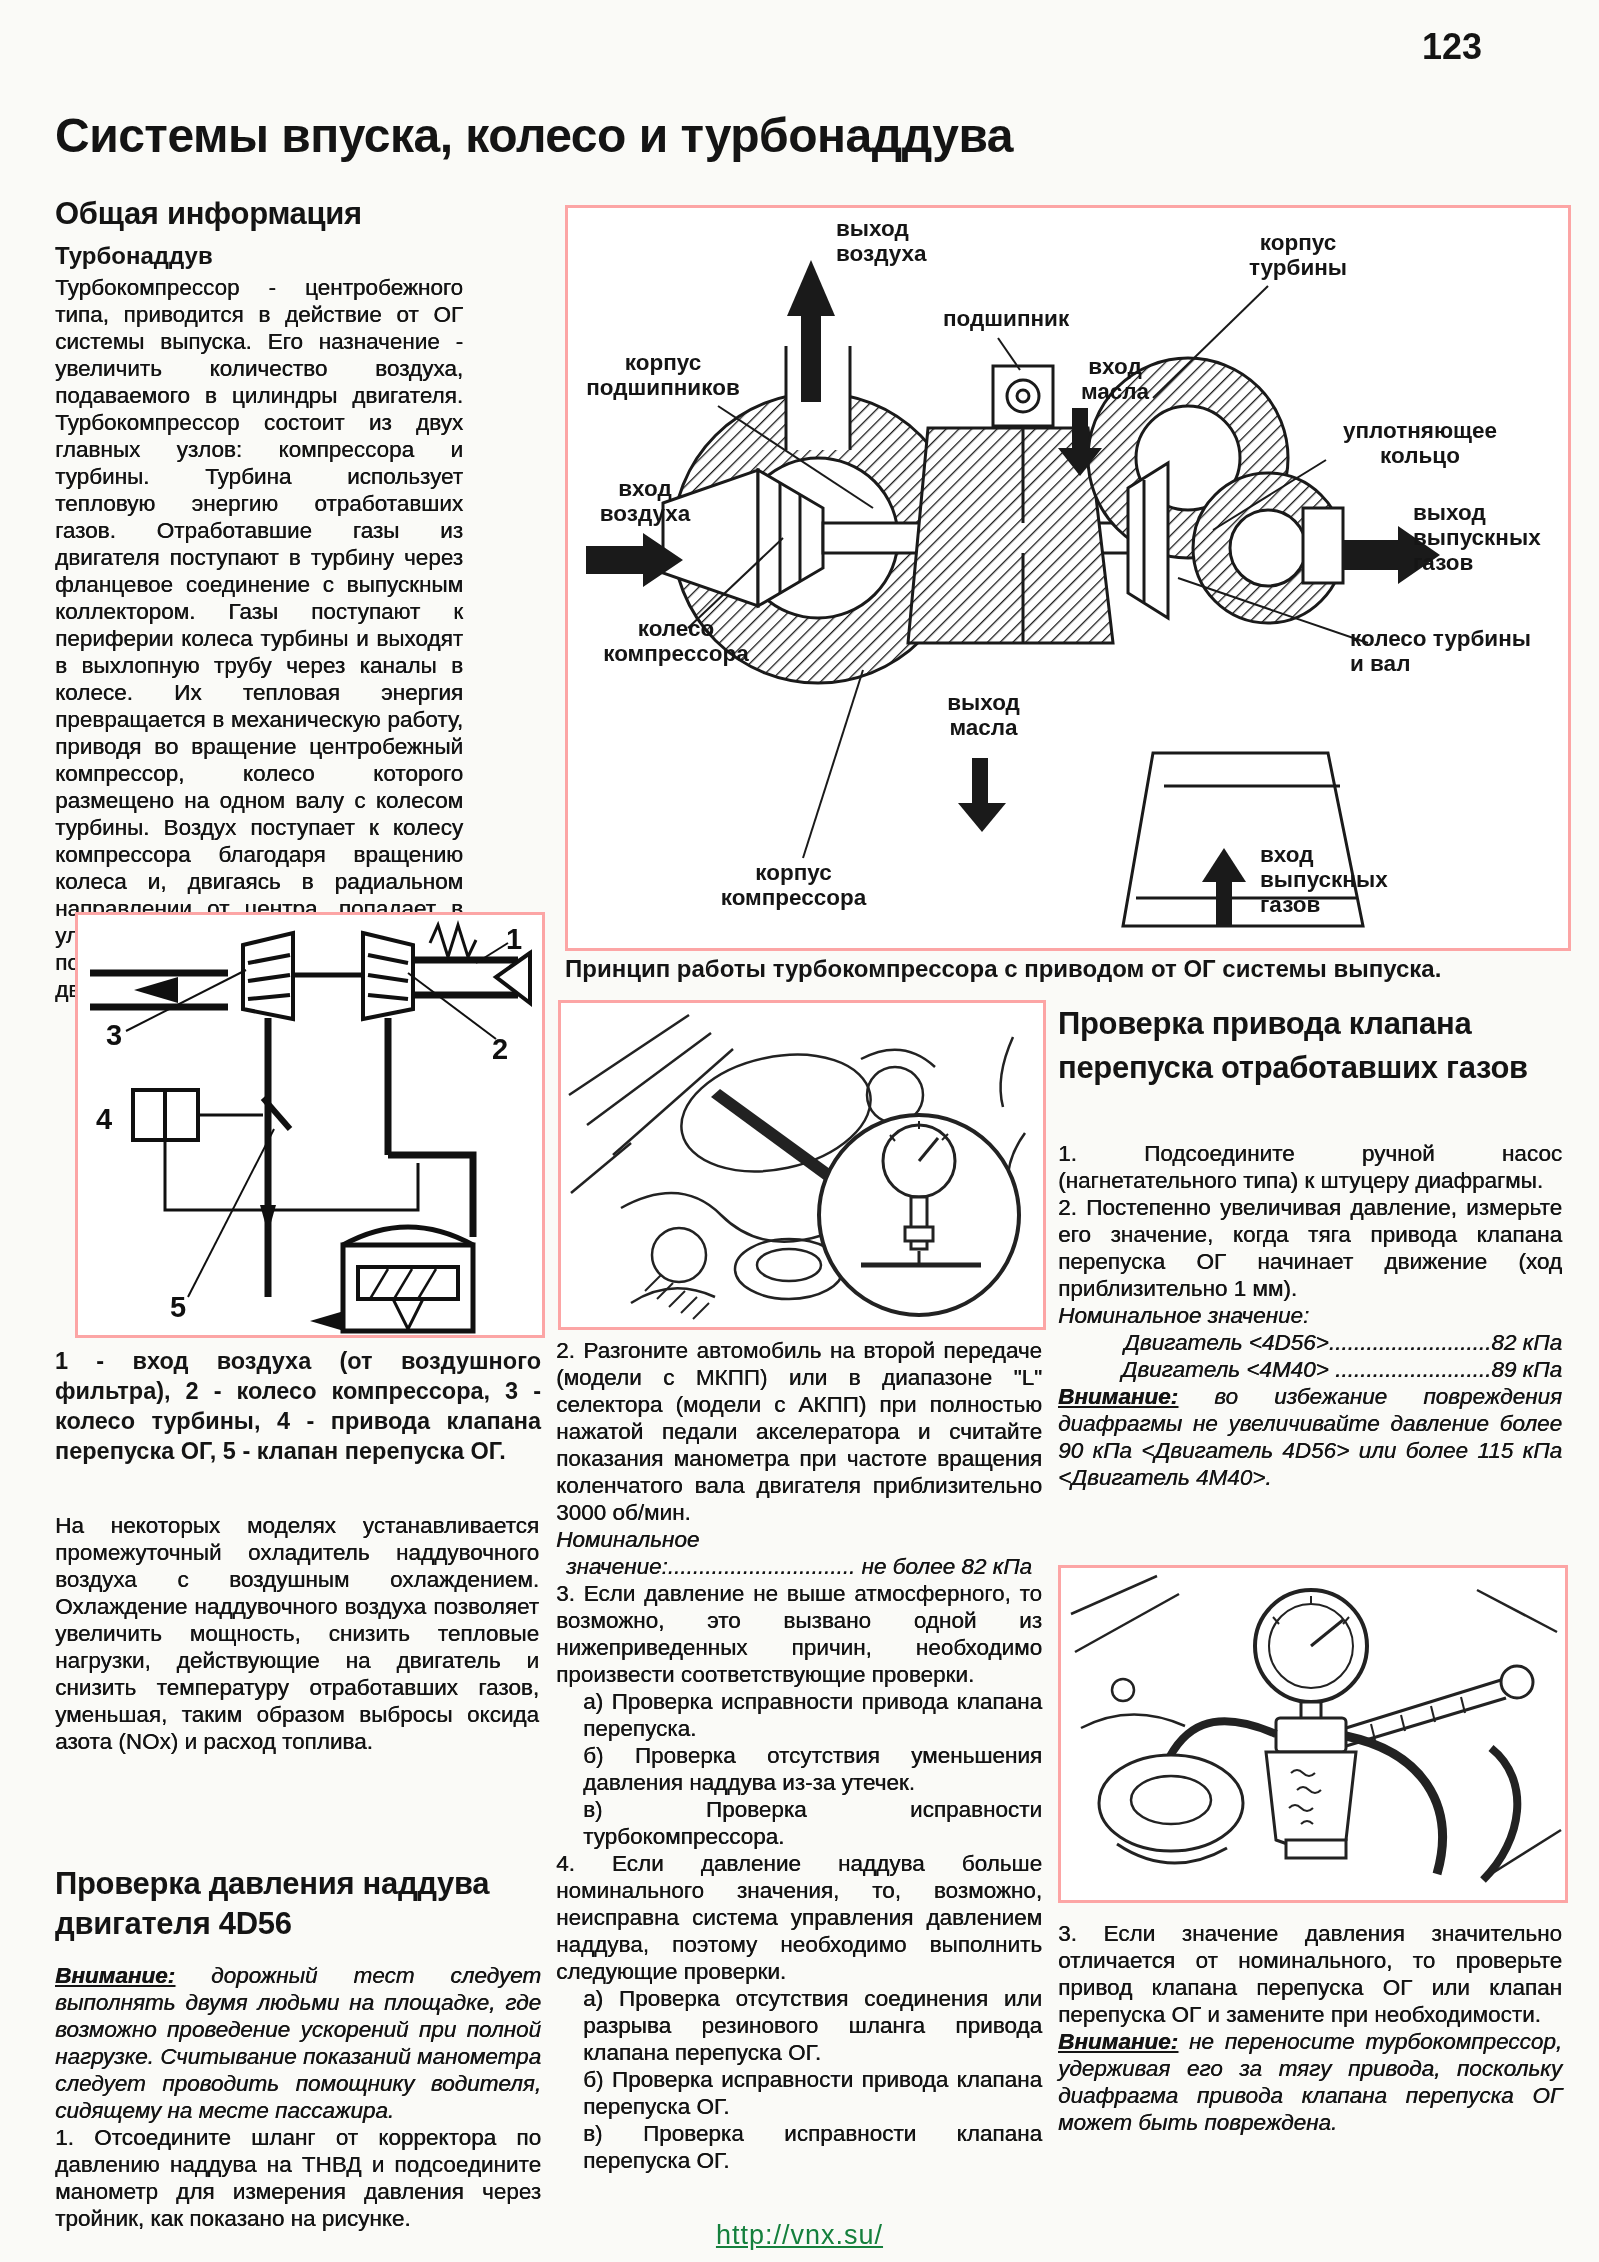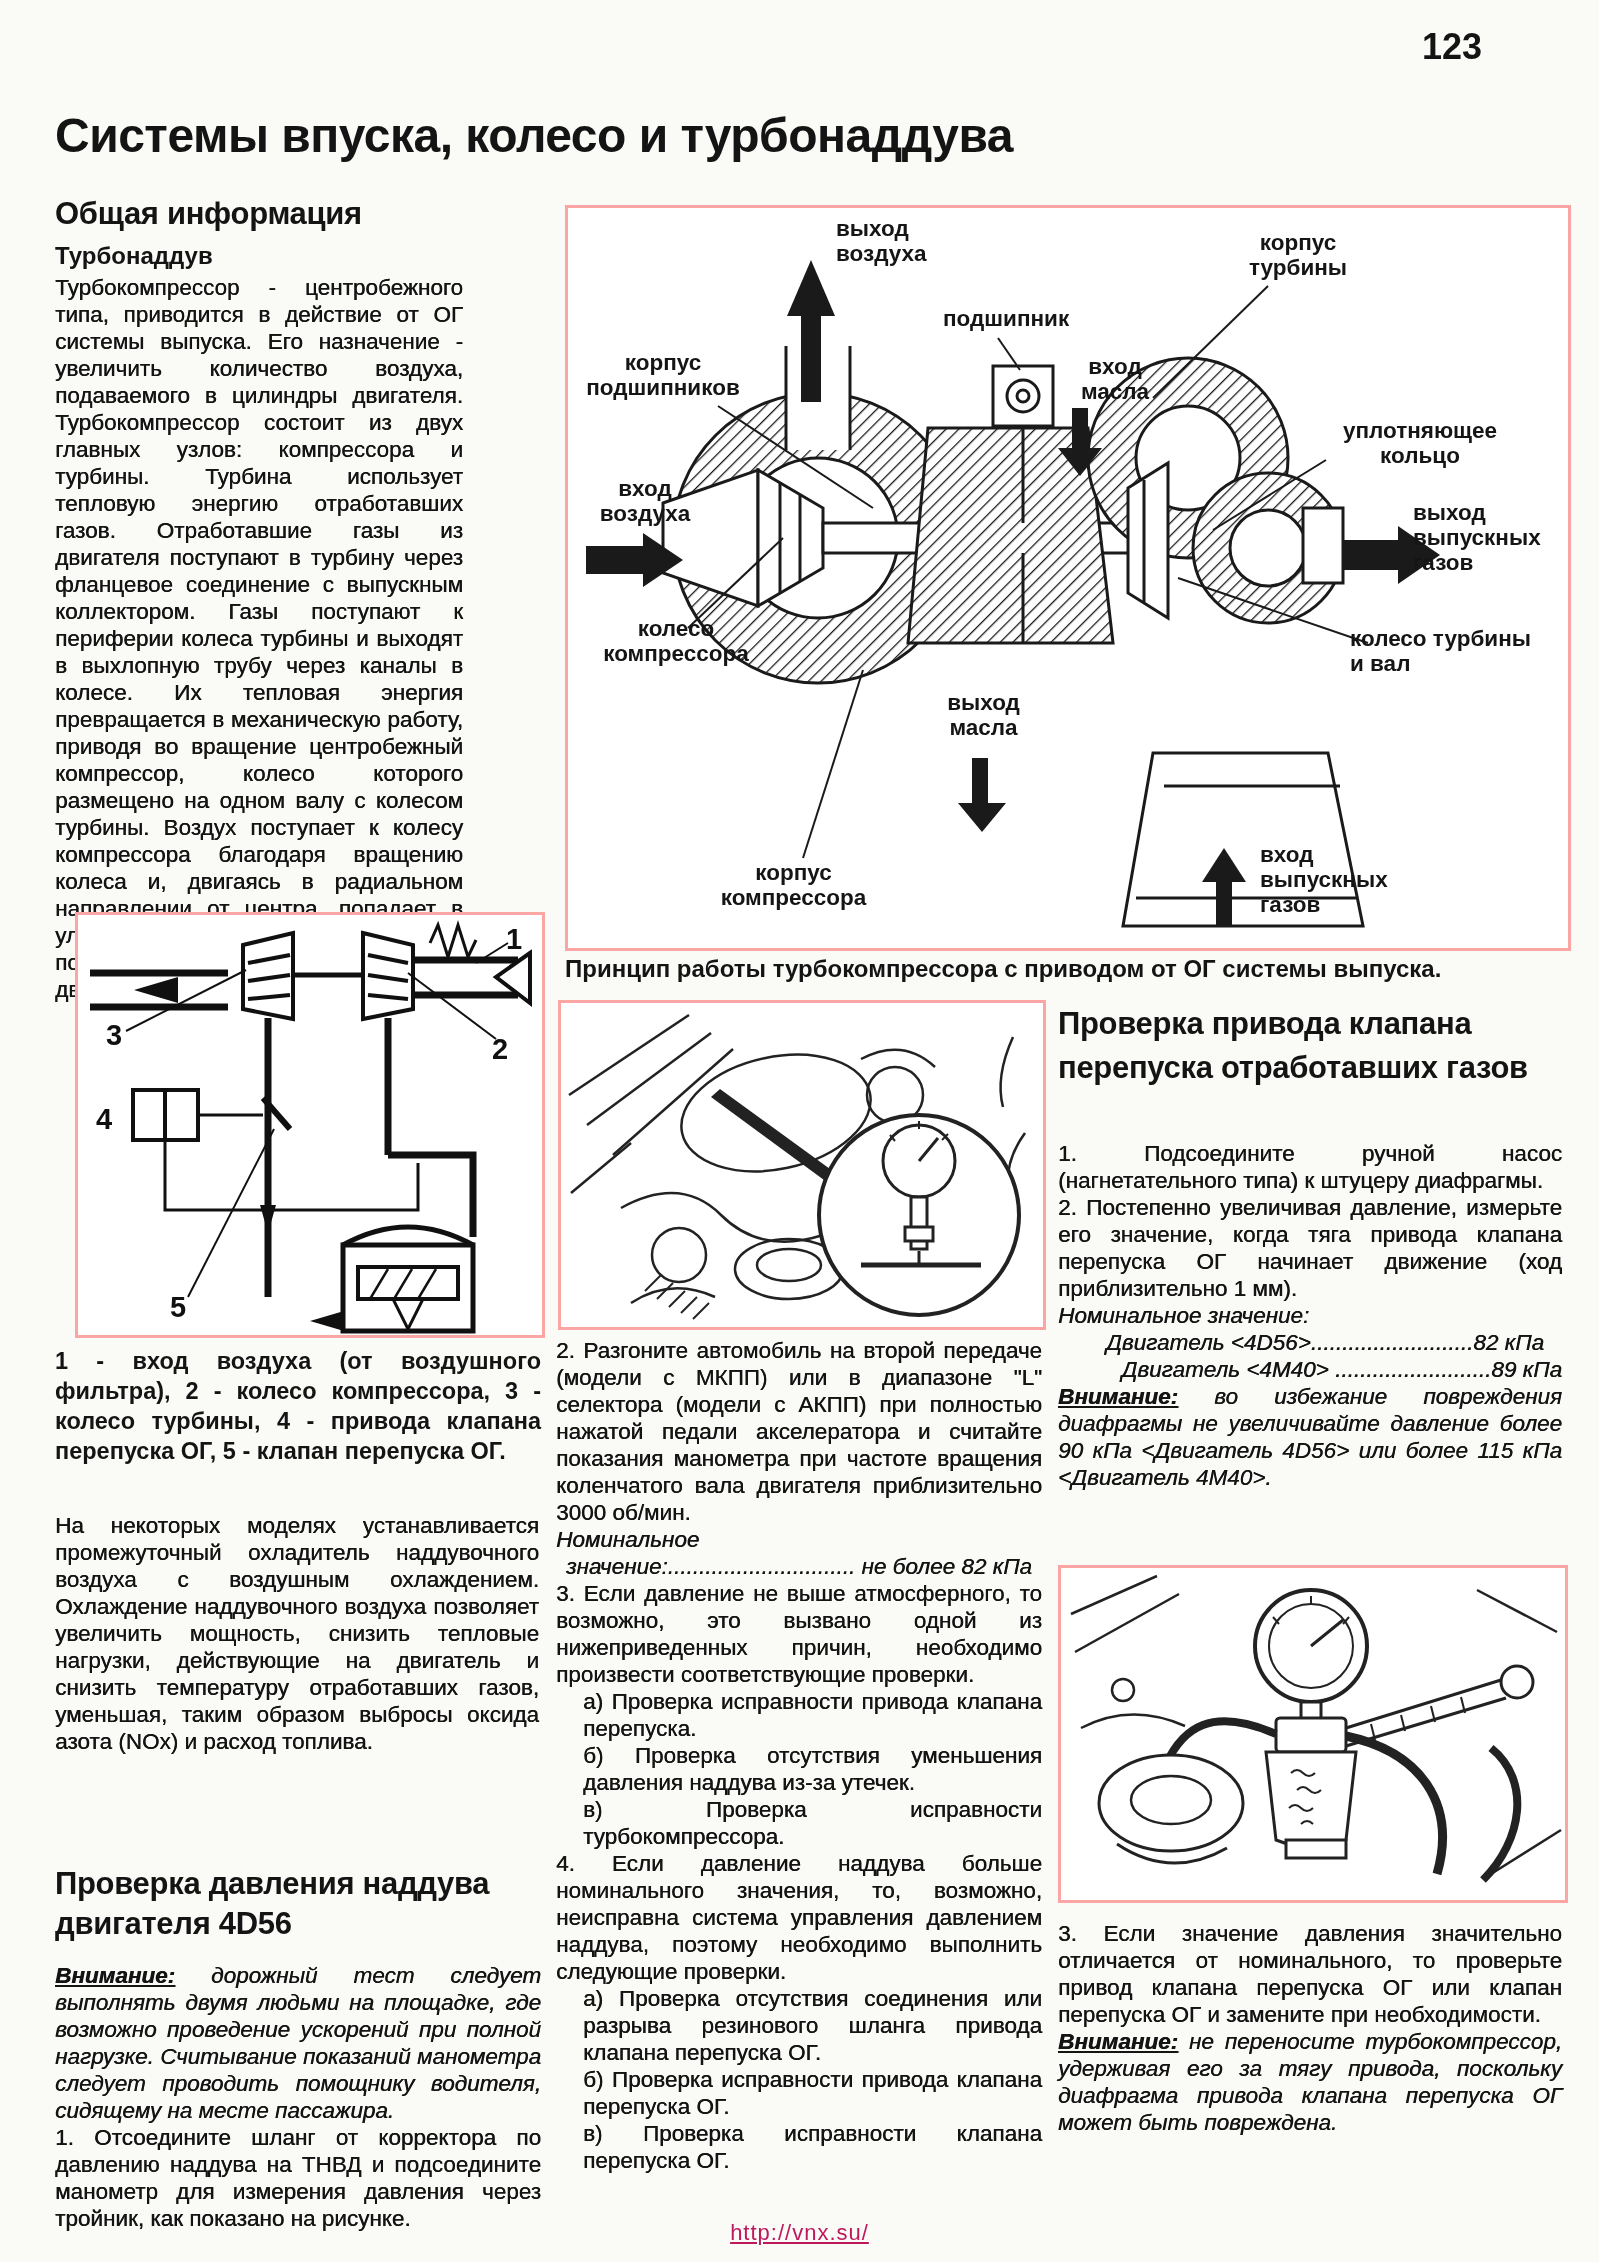--- a/index.html
+++ b/index.html
@@ -17,21 +17,21 @@
   .pagenum{font-weight:700;font-size:36px;}
   .figure-box{position:absolute;border:3px solid #fca5a5;background:#ffffff;}
   .caption{font-weight:700;font-size:24px;line-height:30px;}
   .caption-just{font-weight:700;font-size:23.5px;line-height:30px;text-align:justify;}
   .dlabel{position:absolute;font-weight:700;font-size:22.5px;line-height:25px;
           white-space:pre-line;color:#151515;text-align:center;}
   .dlabel.la{text-align:left;}
   .snum{position:absolute;font-weight:700;font-size:29px;color:#101010;}
   .indent{margin-left:27px;}
   .nom{font-style:italic;text-shadow:0.4px 0 currentColor;}
-  .watermark{font-size:22px;color:#be185d;text-decoration:underline;
+  .watermark{font-size:27px;color:#15803d;text-decoration:underline;
              letter-spacing:1px;text-align:center;width:100%;}
   svg{display:block;}
 </style>
 </head>
 <body>
 
 <div class="page">
 
   <div class="abs pagenum" style="left:1422px;top:26px;">123</div>
 
@@ -261,21 +261,21 @@
     <div class="body-text indent">б) Проверка исправности привода клапана перепуска ОГ.</div>
     <div class="body-text indent">в) Проверка исправности клапана перепуска ОГ.</div>
   </div>
 
   <div class="abs h2" style="left:1058px;top:1002px;width:504px;line-height:44px;">Проверка привода клапана перепуска отработавших газов</div>
 
   <div class="abs" style="left:1058px;top:1140px;width:504px;">
     <div class="body-text">1. Подсоедините ручной насос (нагнетательного типа) к штуцеру диафрагмы.</div>
     <div class="body-text">2. Постепенно увеличивая давление, измерьте его значение, когда тяга привода клапана перепуска ОГ начинает движение (ход приблизительно 1 мм).</div>
     <div class="body-text nom" style="text-align:left;">Номинальное значение:</div>
-    <div class="body-text nom" style="text-align:center;padding-left:30px;">Двигатель &lt;4D56&gt;..........................82 кПа</div>
+    <div class="body-text nom" style="text-align:right;padding-left:30px;">Двигатель &lt;4D56&gt;..........................82 кПа</div>
     <div class="body-text nom" style="text-align:right;padding-left:30px;">Двигатель &lt;4M40&gt; .........................89 кПа</div>
     <div class="body-text italic"><span class="b u">Внимание:</span><span> во избежание повреждения диафрагмы не увеличивайте давление более 90 кПа &lt;Двигатель 4D56&gt; или более 115 кПа &lt;Двигатель 4M40&gt;.</span></div>
   </div>
 
   <div class="figure-box" style="left:1058px;top:1565px;width:504px;height:332px;">
     <svg viewBox="0 0 504 332" width="504" height="332">
       <g stroke="#222222" fill="none" stroke-width="2.5">
         <line x1="10" y1="46" x2="96" y2="8"></line>
         <line x1="14" y1="84" x2="118" y2="26"></line>
         <line x1="416" y1="22" x2="496" y2="64"></line>

